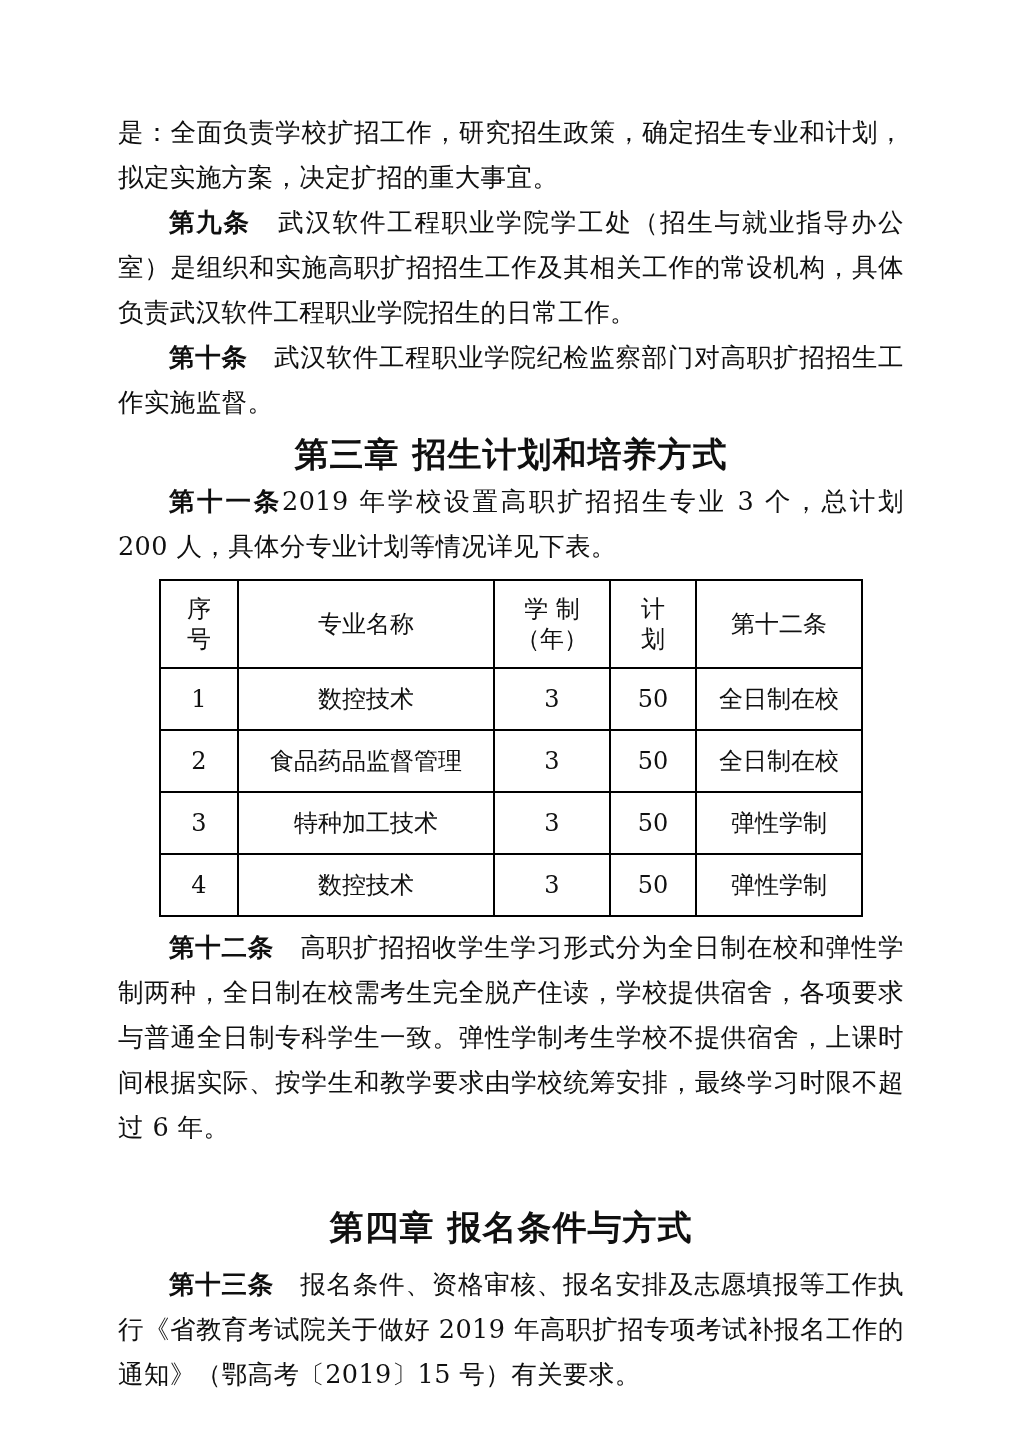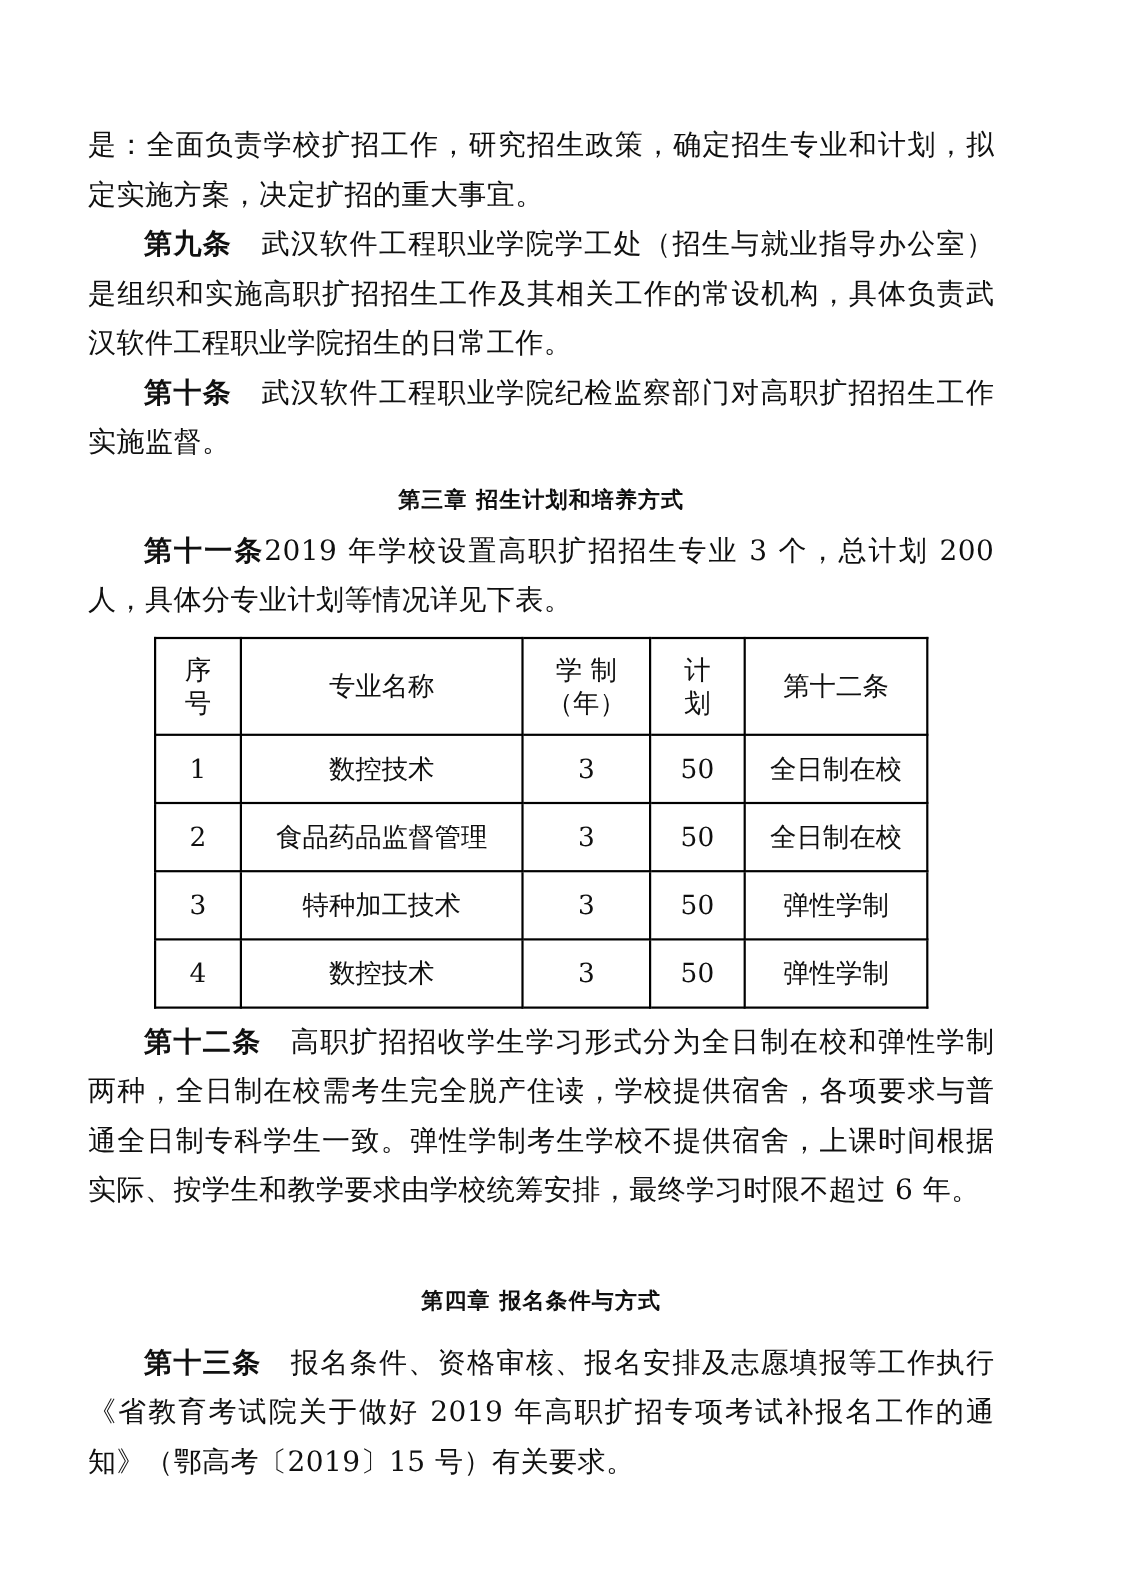--- a/index.html
+++ b/index.html
@@ -14,40 +14,40 @@
     color: #101010;
     position: relative;
     overflow: hidden;
   }
   .page {
     position: absolute;
     left: 0; top: 0;
     width: 1024px;
     height: 1248px;
     box-sizing: border-box;
-    padding: 110px 120px 40px 80px;
+    padding: 110px 120px 40px 118px;
   }
   .para {
     font-size: 25.5px;
     line-height: 45px;
     text-align: justify;
     text-justify: inter-ideograph;
     letter-spacing: 0.4px;
     margin: 0;
   }
   .indent {
     text-indent: 51px;
   }
   .bold {
     font-weight: bold;
   }
   .chapter-title {
     font-family: "DejaVu Sans", "Liberation Sans", sans-serif;
     font-weight: bold;
-    font-size: 20px;
+    font-size: 34px;
     line-height: 46px;
     text-align: center;
     margin: 6px 0 2px 0;
     letter-spacing: 1px;
   }
   .chapter-title.spaced {
     margin-top: 54px;
     margin-bottom: 12px;
   }
   table.plan-table {

